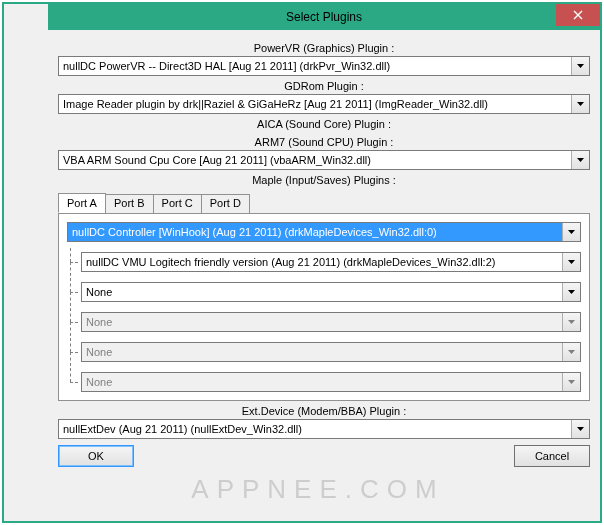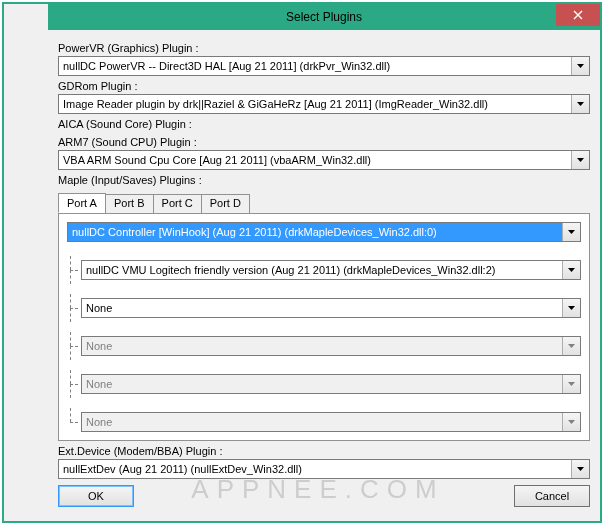--- a/index.html
+++ b/index.html
@@ -54,20 +54,21 @@
     padding: 8px 10px 8px 10px;
     display: flex;
     flex-direction: column;
     position: relative;
     overflow: hidden;
   }
   .section-label {
     margin-top: 4px;
     margin-bottom: 2px;
     color: #000;
+    text-align: center;
   }
   .combo {
     display: flex;
     border: 1px solid #7a7a7a;
     background: #fff;
     height: 20px;
     box-sizing: border-box;
     align-items: stretch;
   }
   .combo.disabled {
@@ -119,21 +120,21 @@
   .tab-panel {
     border:1px solid #919191;
     background:#fff;
     padding: 8px 8px;
     position: relative;
     z-index:1;
   }
   .maple-row {
     display:flex;
     align-items: center;
-    margin-bottom: 18px;
+    margin-bottom: 10px;
   }
   .tree-connector {
     width: 14px;
     flex: 0 0 14px;
     align-self: stretch;
     position: relative;
   }
   .tree-connector::before {
     content:"";
     position:absolute;

